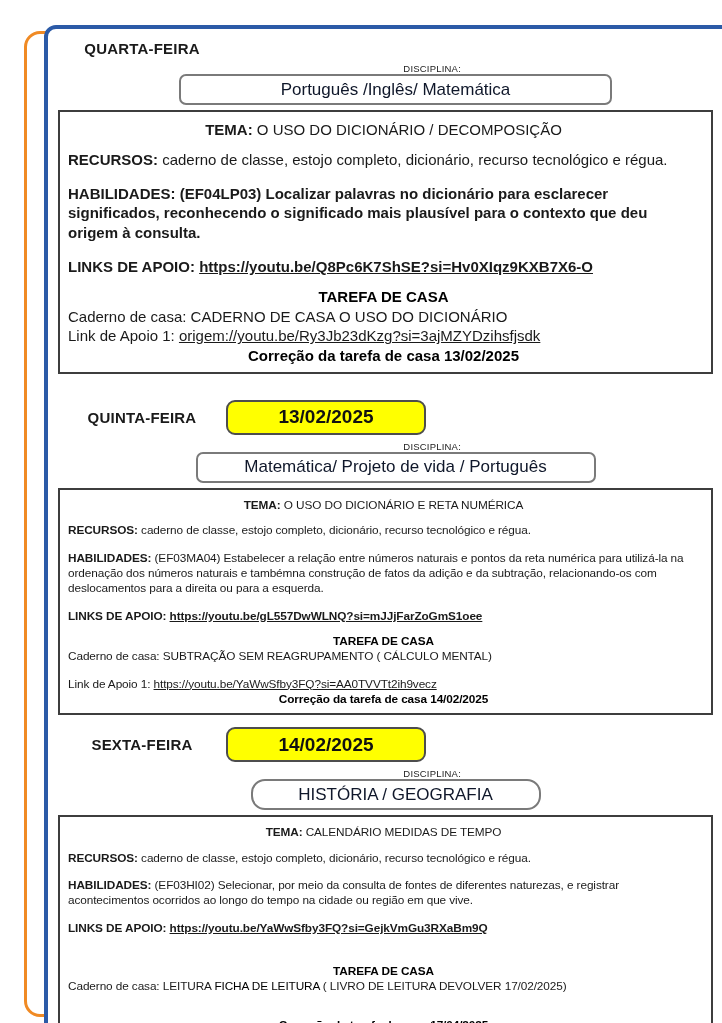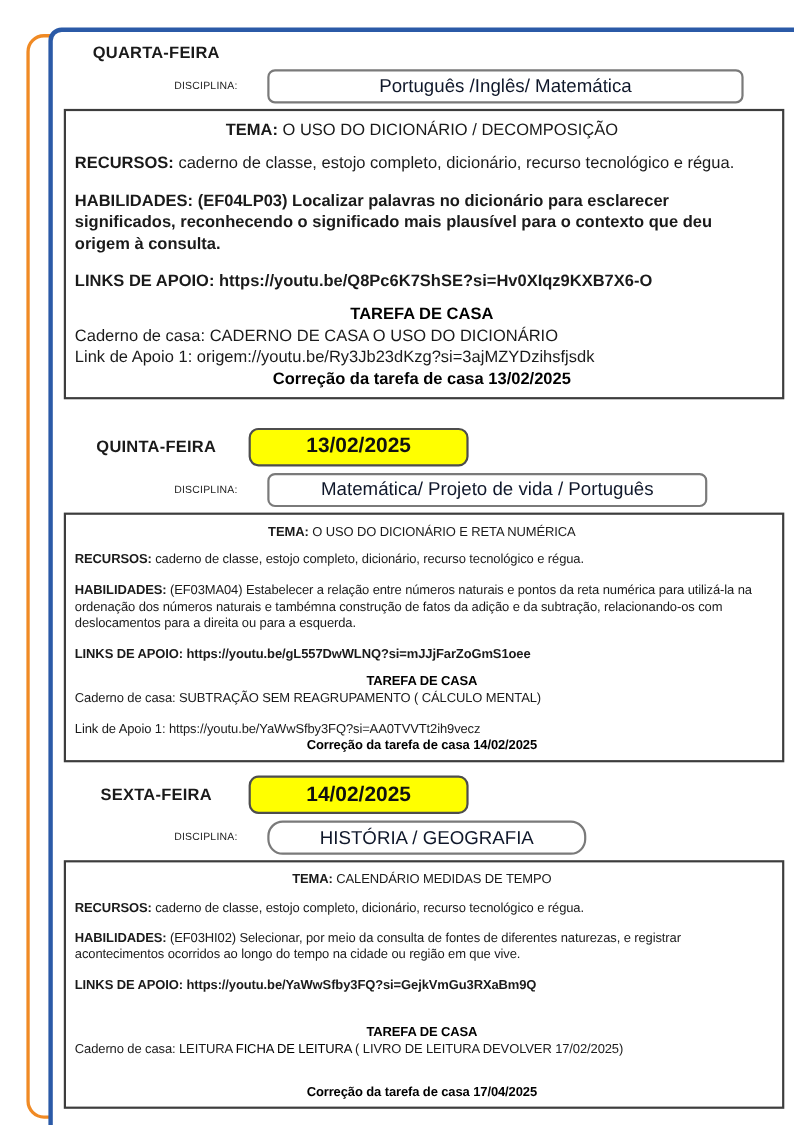--- a/index.html
+++ b/index.html
@@ -18,39 +18,39 @@
     padding:11px 17px 16px 10px;box-sizing:content-box;
   }
   
   .day-row{display:flex;align-items:center;}
   .day-name{width:168px;text-align:center;font-weight:bold;font-size:15px;letter-spacing:.2px;}
   .date-box{
     width:196px;height:31px;background:#FFFF00;border:2px solid #4d4d4d;border-radius:9px;
     display:flex;align-items:center;justify-content:center;
     font-size:19px;font-weight:600;color:#111;
   }
-  .disc-row{display:flex;align-items:center;margin-top:6px;}
+  .disc-row{display:flex;align-items:center;margin-top:6px;flex-direction:column;}
   .disc-label{width:158px;text-align:right;padding-right:7px;font-size:9.5px;color:#222;letter-spacing:.2px;}
   .disc-box{
     height:27px;background:#fff;border:2px solid #7a7a7a;border-radius:7px;
     display:flex;align-items:center;justify-content:center;font-size:17px;color:#0f172a;margin-left:20px;
   }
   .disc-w1{width:429px;} .disc-w2{width:396px;} .disc-w3{width:286px;border-radius:14px;}
   
   .content-box{
     border:2px solid #3d3d3d;background:#fff;margin-top:5px;
     padding:8px 12px 6px 8px;
   }
   .s1 .content-box{font-size:15px;line-height:1.32;}
   .s2 .content-box,.s3 .content-box{font-size:11.8px;line-height:1.3;letter-spacing:-0.1px;}
   .line{margin:0;}
   .center{text-align:center;}
   b,.bold{font-weight:bold;}
   .red{color:#000000;}
-  .link{color:#1a1a1a;cursor:pointer;}
+  .link{color:#1a1a1a;text-decoration:underline;cursor:pointer;}
   .bold-link{font-weight:bold;}
   .mb10{margin-bottom:10px;} .mb12{margin-bottom:12px;} .mb14{margin-bottom:14px;}
   .mb18{margin-bottom:23px;} .mb28{margin-bottom:28px;}
   .sec{margin-bottom:26px;}
   .s2.sec{margin-bottom:12px;}
   .s3.sec{margin-bottom:0;}
   
   .hands-row{
     display:flex;justify-content:center;align-items:flex-end;gap:0;
     margin-top:16px;height:30px;

